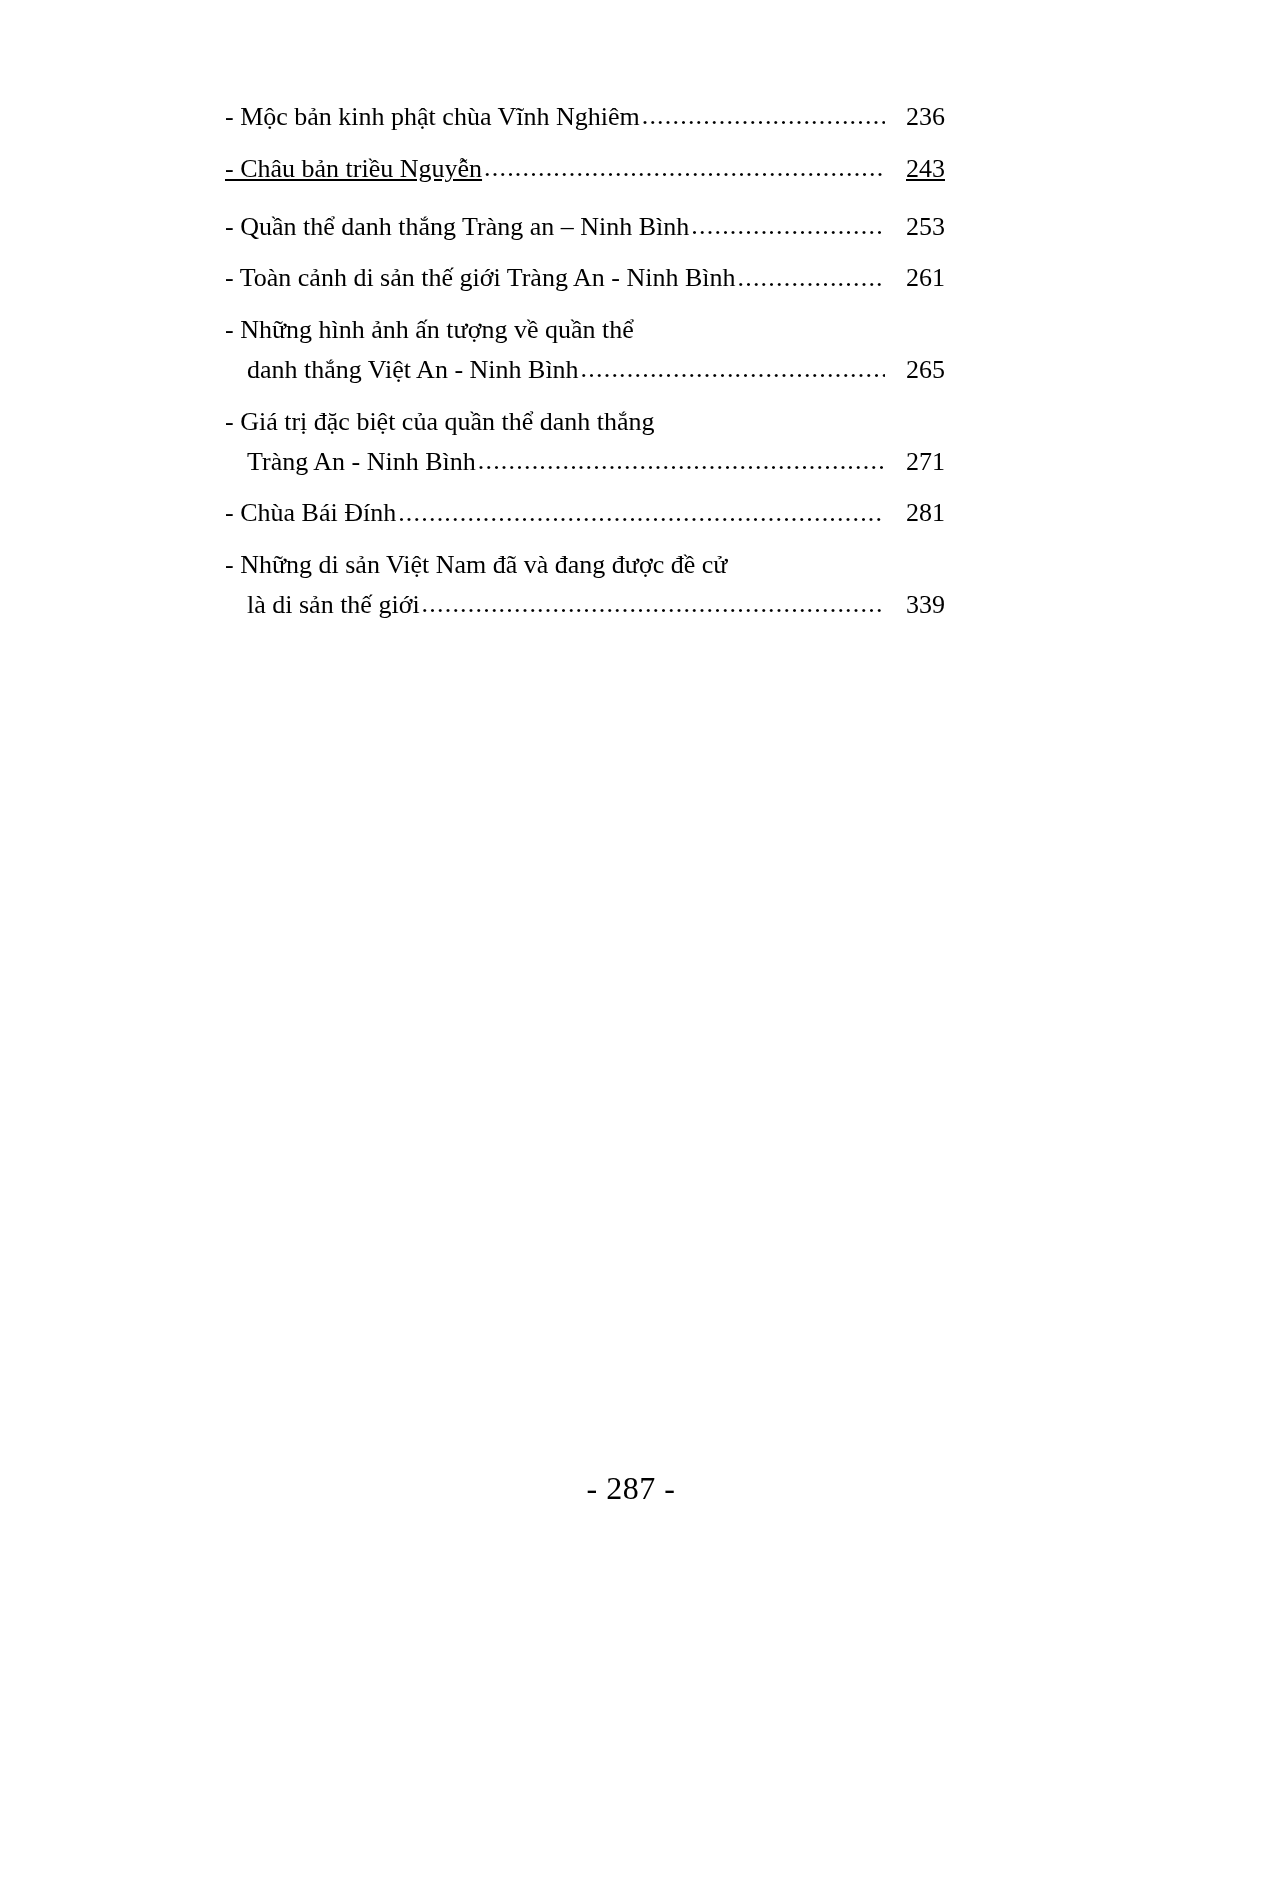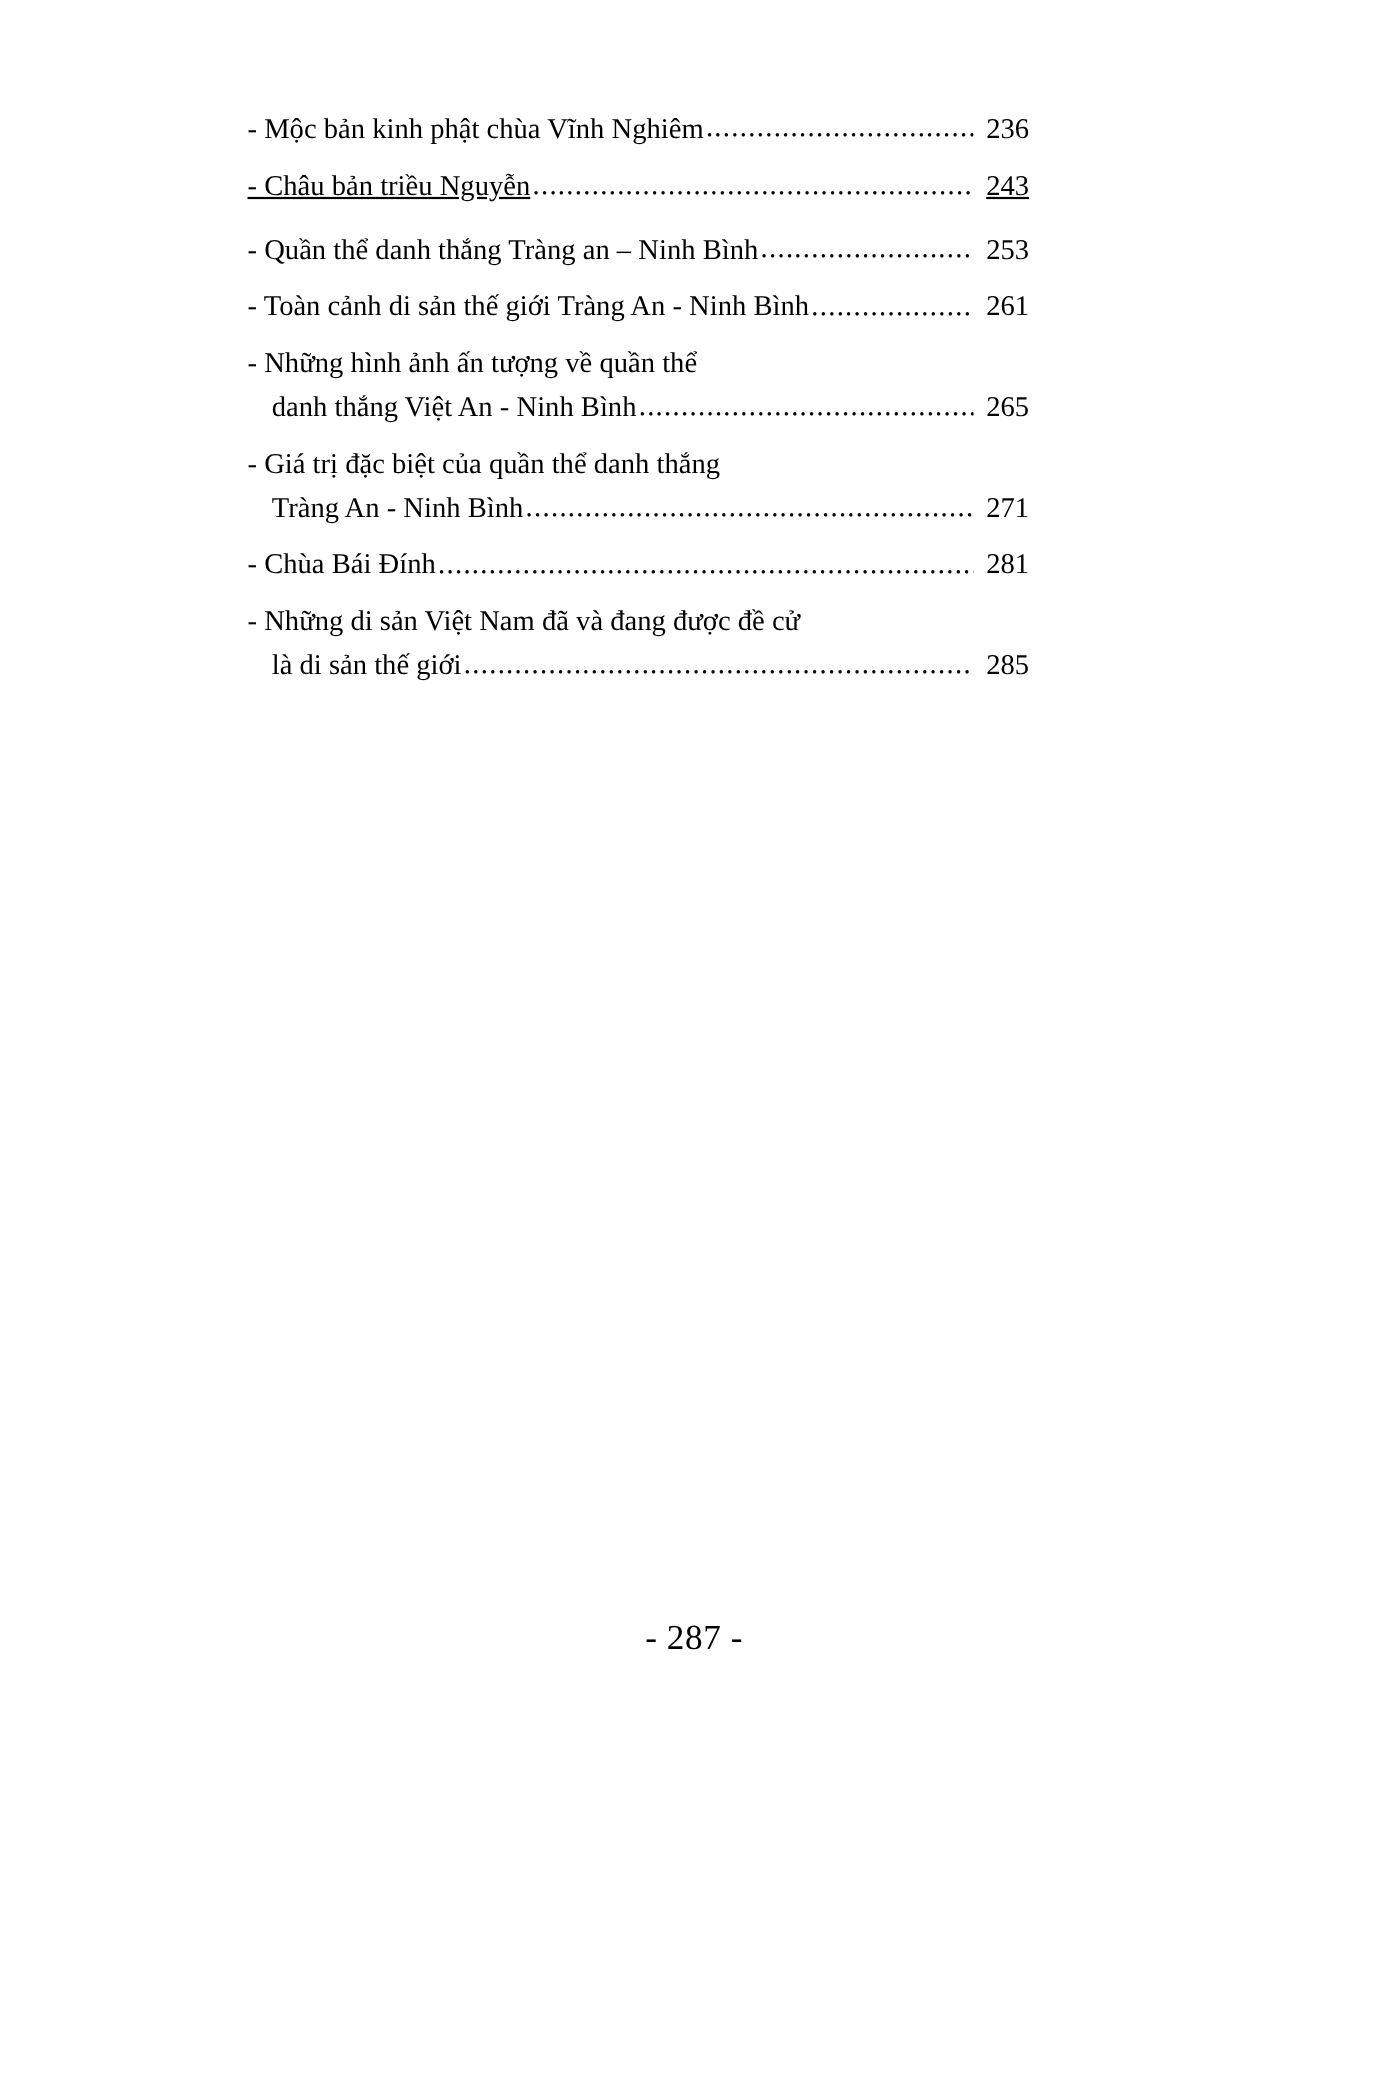--- a/index.html
+++ b/index.html
@@ -56,21 +56,21 @@
     position: absolute;
     left: 0;
     bottom: 0.02em;
     white-space: nowrap;
     letter-spacing: 1.2px;
     font-size: 26px;
     color: #000;
   }
   .entry-page {
     flex: 0 0 auto;
-    text-align: center;
+    text-align: right;
     min-width: 58px;
     white-space: pre;
   }
   .bold .entry-title,
   .bold .entry-page {
     font-weight: bold;
   }
   .bold .leader::after {
     font-weight: normal;
   }
@@ -161,21 +161,21 @@
         <span class="leader"></span>
         <span class="entry-page">281</span>
       </div>
     </div>
 
     <div class="toc-entry">
       <div class="entry-firstline">- Những di sản Việt Nam đã và đang được đề cử</div>
       <div class="entry-cont">
         <span class="entry-title">là di sản thế giới</span>
         <span class="leader"></span>
-        <span class="entry-page">285</span>
+        <span class="entry-page">339</span>
       </div>
     </div>
 
   </div>
 
   <div class="folio">- 287 -</div>
 
 </div>
 
 </body></html>

